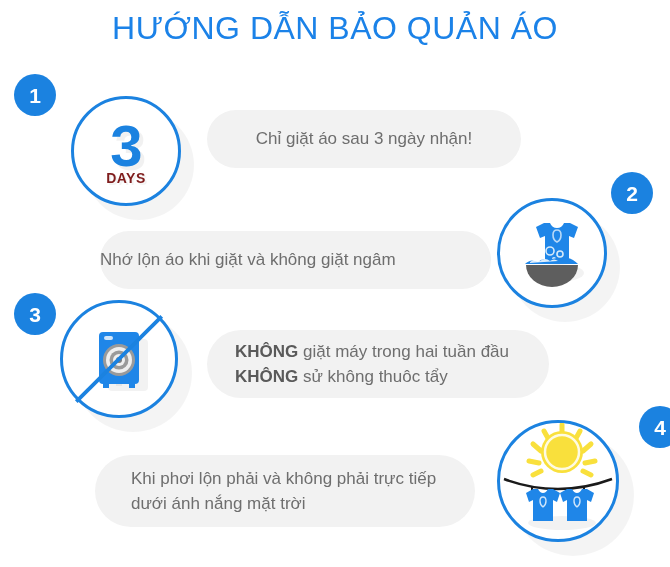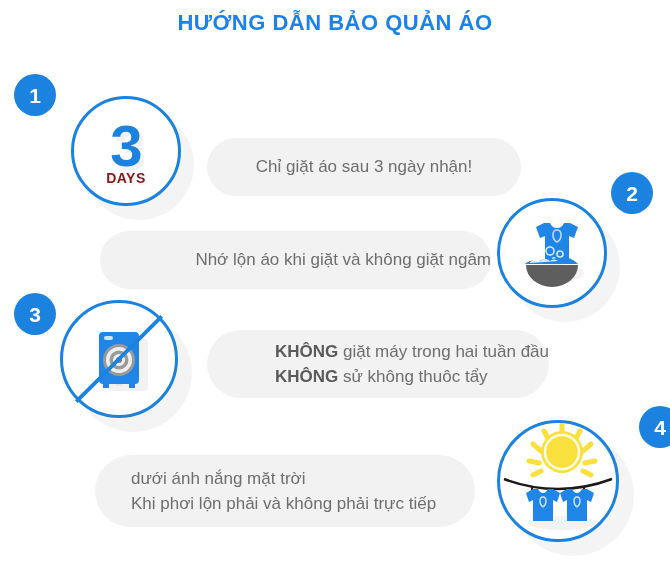--- a/index.html
+++ b/index.html
@@ -19,22 +19,22 @@
     overflow: hidden;
   }
 
   
   .title {
     position: absolute;
     top: 10px;
     left: 0;
     width: 670px;
     text-align: center;
-    font-size: 22px;
-    font-weight: bold;
+    font-size: 32px;
+    font-weight: normal;
     letter-spacing: 0.5px;
     color: #1b82e8;
     font-family: "Liberation Sans", sans-serif;
     white-space: nowrap;
   }
 
   
   .badge {
     position: absolute;
     width: 42px;
@@ -121,31 +121,30 @@
     font-size: 17px;
     line-height: 1.5;
     display: flex;
     align-items: center;
     box-sizing: border-box;
     z-index: 1;
   }
   .bubble b { color: #5a5a5a; font-weight: bold; }
 
   .bubble-1 {
-    left: 207px; top: 138px; width: 314px; height: 58px;
+    left: 207px; top: 110px; width: 314px; height: 58px;
     justify-content: center; text-align: center;
   }
   .bubble-2 {
     left: 100px; top: 231px; width: 391px; height: 58px;
-    justify-content: flex-end; text-align: center;
+    justify-content: flex-start; text-align: center;
   }
   .bubble-3 {
     left: 207px; top: 330px; width: 342px; height: 68px;
     padding-left: 28px;
-    justify-content: flex-end;
   }
   .bubble-4 {
     left: 95px; top: 455px; width: 380px; height: 72px;
     padding-left: 36px;
   }
   .bubble-lines { display: block; }
 
   
   .no-slash {
     position: absolute;
@@ -237,22 +236,22 @@
         <b>KHÔNG</b><span> giặt máy trong hai tuần đầu</span>
       </span>
       <span style="display:block">
         <b>KHÔNG</b><span> sử không thuôc tẩy</span>
       </span>
     </span>
   </div>
 
   <div class="bubble bubble-4">
     <span class="bubble-lines">
+      <span style="display:block">Khi phơi lộn phải và không phải trực tiếp</span>
       <span style="display:block">dưới ánh nắng mặt trời</span>
-      <span style="display:block">Khi phơi lộn phải và không phải trực tiếp</span>
     </span>
   </div>
   <div class="icon-shadow is-4"></div>
   <div class="icon-circle ic-4">
     <div class="icon-inner">
       <svg width="116" height="116" viewBox="0 0 116 116">
 
         <g stroke="#f9e03c" stroke-width="5" stroke-linecap="round">
           <line x1="62" y1="2" x2="62" y2="12"></line>
           <line x1="44" y1="8" x2="49" y2="17"></line>

